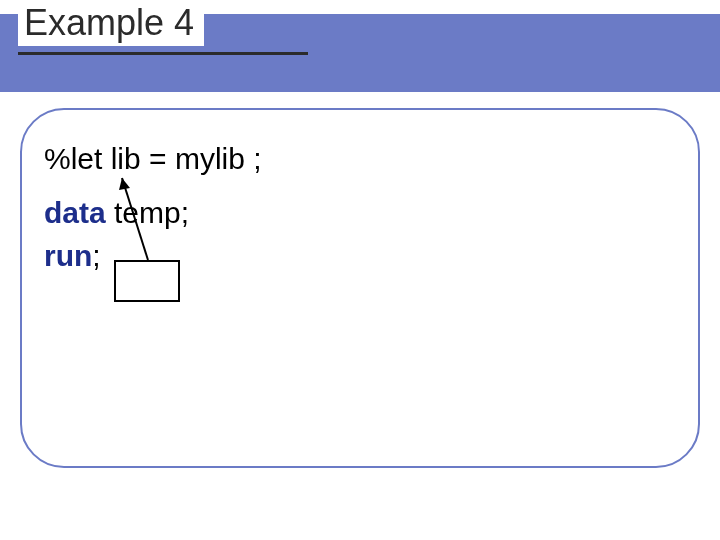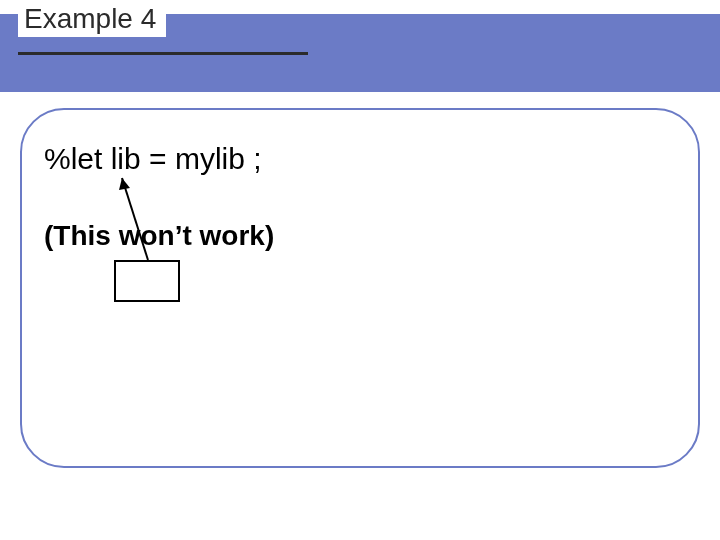--- a/index.html
+++ b/index.html
@@ -21,21 +21,21 @@
     left: 0;
     top: 14px;
     width: 720px;
     height: 78px;
     background: #6b7bc6;
   }
   .title-text {
     position: absolute;
     left: 18px;
     top: 2px;
-    font-size: 28px;
+    font-size: 36px;
     color: #2b2b2b;
     background: #ffffff;
     padding: 2px 10px 4px 6px;
     line-height: 1.05;
   }
   .title-underline {
     position: absolute;
     left: 18px;
     top: 52px;
     width: 290px;
@@ -117,21 +117,26 @@
 
   <div class="title-band"></div>
   <div class="title-text">Example 4</div>
   <div class="title-underline"></div>
 
   <div class="bubble"></div>
 
   <div class="content">
     <div class="row">%let lib = mylib ;</div>
     <div class="gap"></div>
-    <div class="note">(This won’t work)</div>
+    <div class="row">
+      <span class="kw">data</span><span> temp;</span>
+    </div>
+    <div class="row">
+      <span class="kw">run</span><span>;</span>
+    </div>
   </div>
 
   <div class="lib-box"></div>
 
   <svg class="arrow-svg" viewBox="0 0 720 540">
     <line x1="148" y1="260" x2="122" y2="178" stroke="#000000" stroke-width="2"></line>
     <polygon points="122,178 130,188 119,190" fill="#000000"></polygon>
   </svg>
 
 </div>

